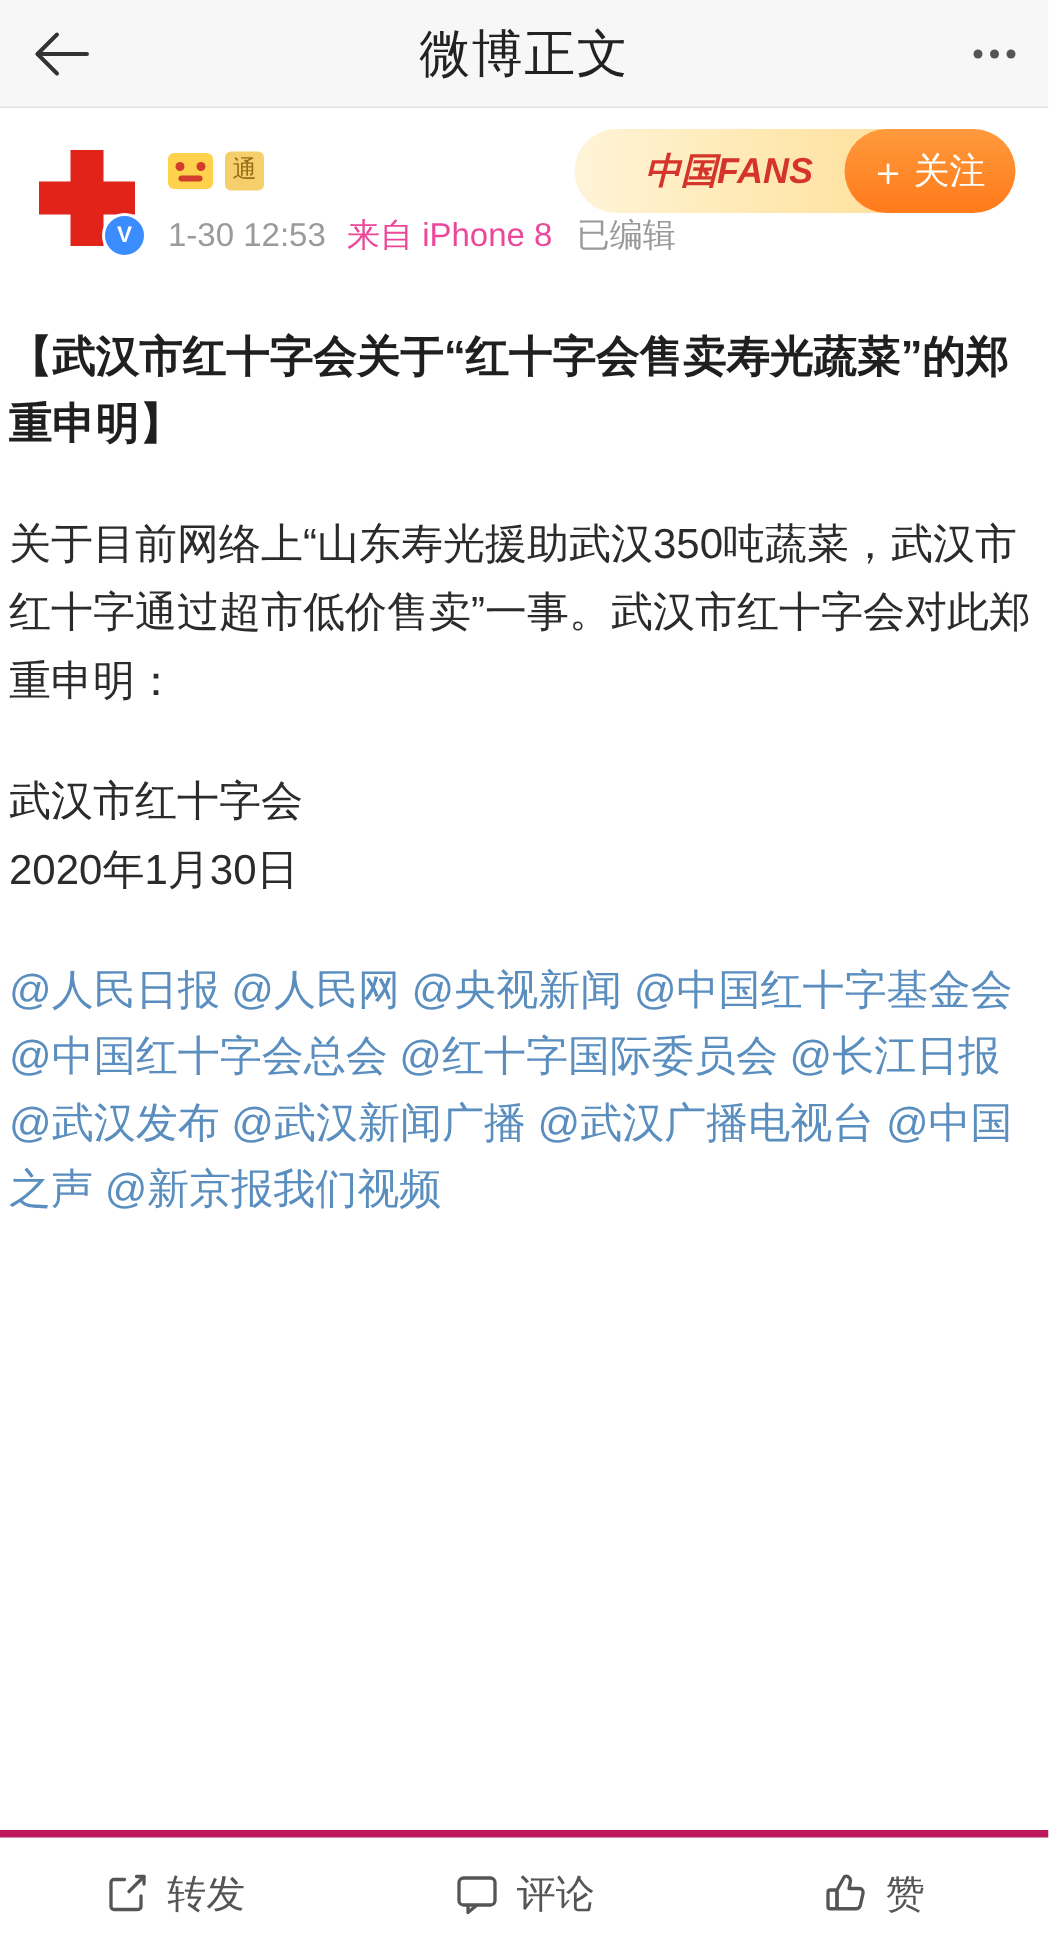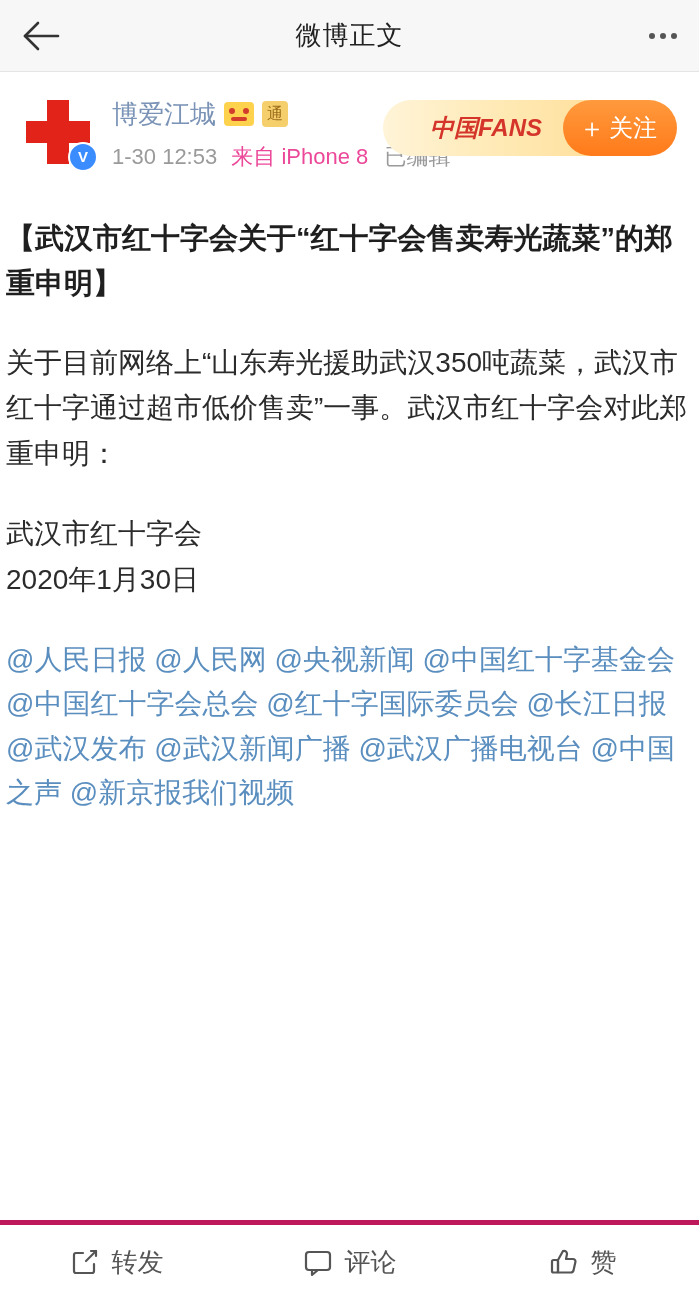--- a/index.html
+++ b/index.html
@@ -30,21 +30,21 @@
   .nav-back {
     width: 46px;
     height: 46px;
     display: flex;
     align-items: center;
     justify-content: flex-start;
     cursor: pointer;
   }
   .nav-back svg { display: block; }
   .nav-title {
-    font-size: 26px;
+    font-size: 34px;
     color: #222;
     letter-spacing: 1px;
     flex: 1;
     text-align: center;
   }
   .nav-more {
     width: 46px;
     height: 46px;
     display: flex;
     align-items: center;
@@ -185,21 +185,21 @@
   }
   .time-row .edited {
     color: #9a9a9a;
     margin-left: 10px;
   }
 
   
   .follow-area {
     position: absolute;
     right: 0;
-    top: 28px;
+    top: 14px;
     display: flex;
     align-items: center;
     text-align: right;
   }
   .fans-banner {
     width: 206px;
     height: 56px;
     background: linear-gradient(90deg,#fff4d8 0%, #ffe9b3 60%, #ffe1a0 100%);
     border-radius: 28px 0 0 28px;
     display: flex;
@@ -329,21 +329,20 @@
     <div class="avatar-wrap">
       <div class="avatar">
         <div class="cross-v"></div>
         <div class="cross-h"></div>
       </div>
       <div class="verified-badge blue">V</div>
     </div>
 
     <div class="post-meta">
       <div class="name-row">
-        <span class="username">博爱江城</span>
         <span class="vip-icon"></span>
         <span class="badge-sq">通</span>
       </div>
       <div class="time-row">
         <span>1-30 12:53</span>
         <span class="src">来自 iPhone 8</span>
         <span class="edited">已编辑</span>
       </div>
     </div>
 

